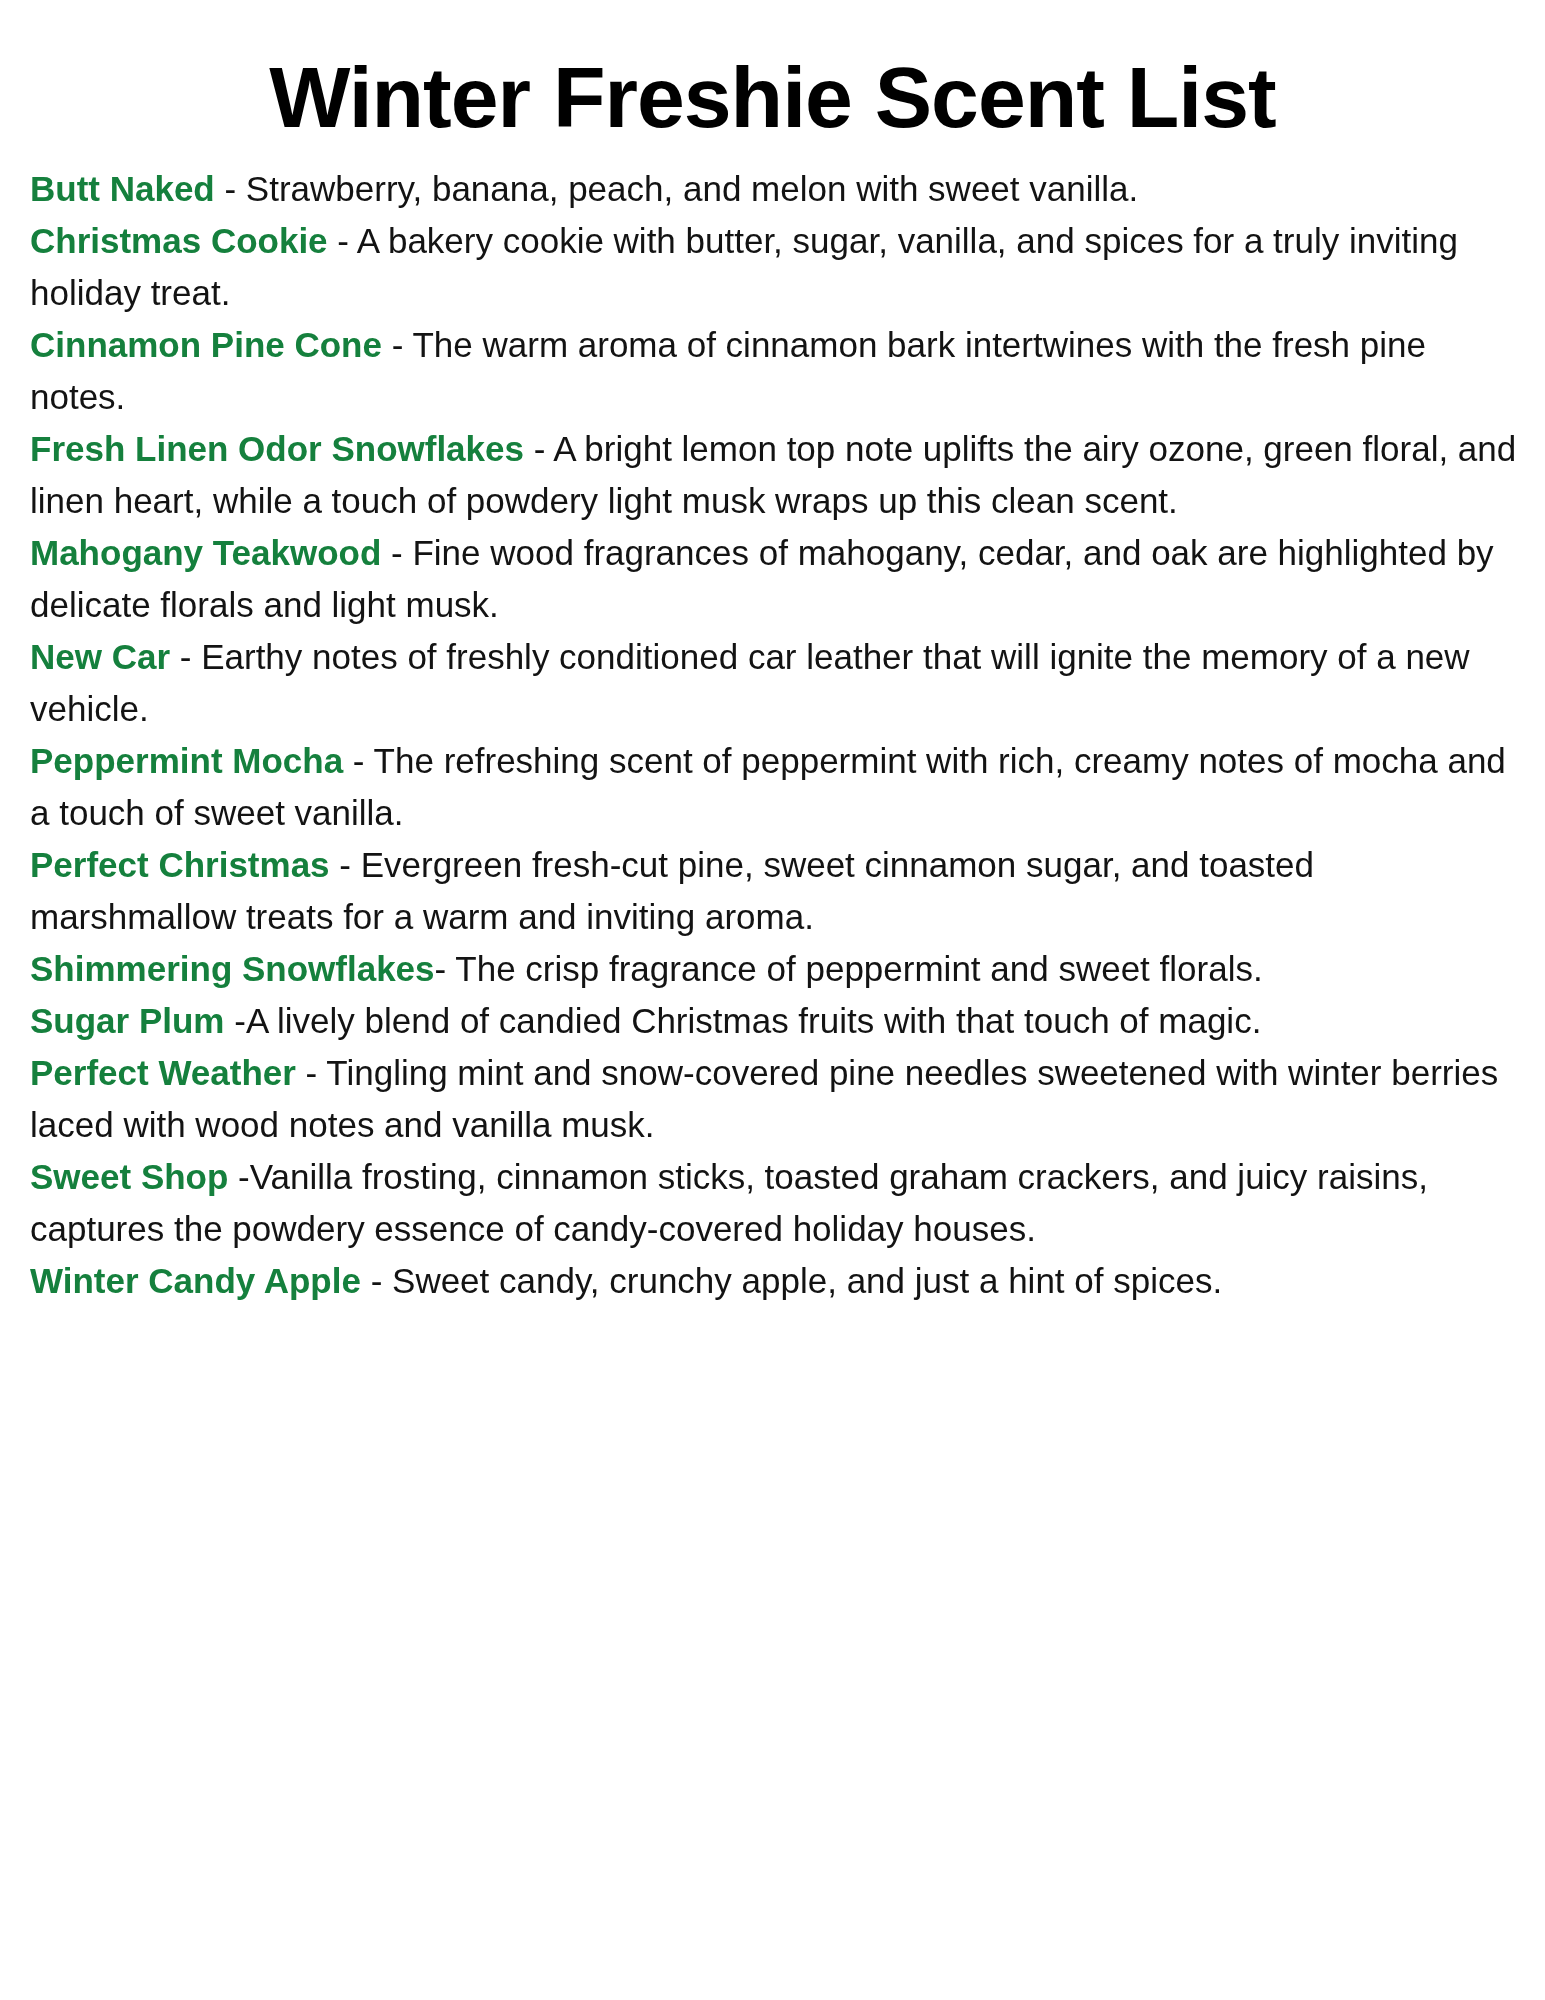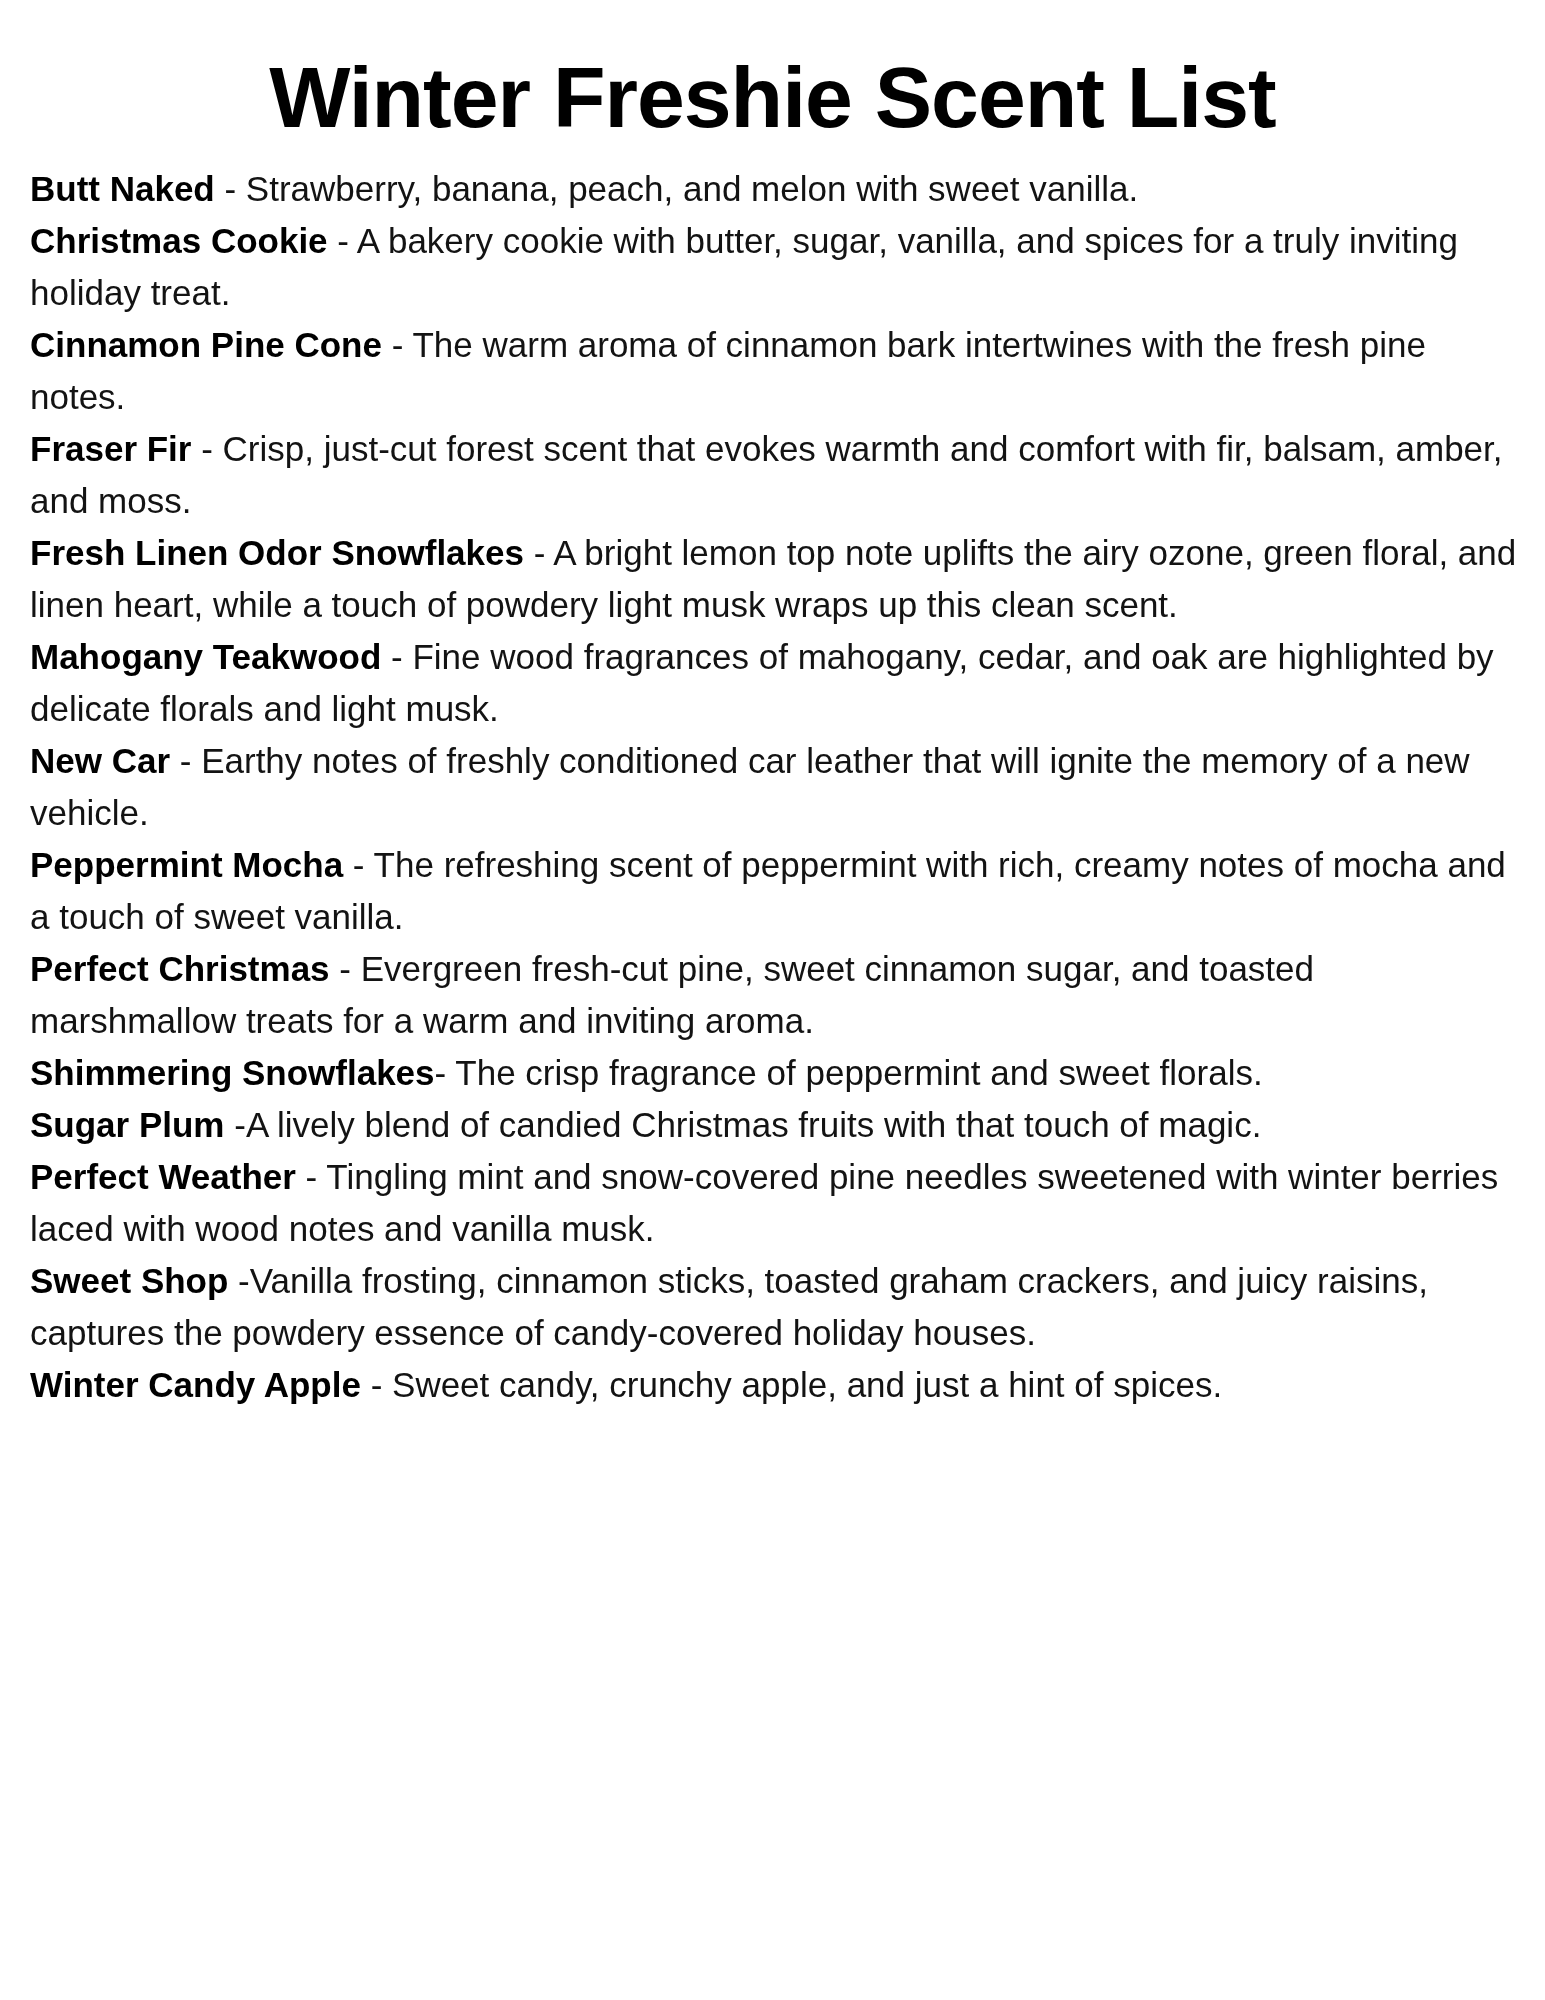--- a/index.html
+++ b/index.html
@@ -34,21 +34,21 @@
     font-size: 35px;
     line-height: 52px;
     color: #131313;
   }
   .scent-entry {
     margin: 0;
     padding: 0;
   }
   .scent-name {
     font-weight: 800;
-    color: #000000;
+    color: #15803d;
     white-space: pre-wrap;
   }
   .scent-sep {
     white-space: pre-wrap;
   }
   .scent-desc {
     white-space: pre-wrap;
   }
 </style>
 </head>
@@ -58,21 +58,20 @@
   <h1 class="doc-title">Winter Freshie Scent List</h1>
 
   <div class="scent-list">
   <p class="scent-entry"><span class="scent-name">Butt Naked</span><span class="scent-sep"> - </span><span class="scent-desc">Strawberry, banana, peach, and melon with sweet vanilla.</span></p>
 
   <p class="scent-entry"><span class="scent-name">Christmas Cookie</span><span class="scent-sep"> - </span><span class="scent-desc">A bakery cookie with butter, sugar, vanilla, and spices for a truly inviting holiday treat.</span></p>
 
   <p class="scent-entry"><span class="scent-name">Cinnamon Pine Cone</span><span class="scent-sep"> - </span><span class="scent-desc">The warm aroma of cinnamon bark intertwines with the fresh pine notes.</span></p>
 
 
-  <p class="scent-entry"><span class="scent-name">Fraser Fir</span><span class="scent-sep"> - </span><span class="scent-desc">Crisp, just-cut forest scent that evokes warmth and comfort with fir, balsam, amber, and moss.</span></p>
 
   <p class="scent-entry"><span class="scent-name">Fresh Linen Odor Snowflakes</span><span class="scent-sep"> - </span><span class="scent-desc">A bright lemon top note uplifts the airy ozone, green floral, and linen heart, while a touch of powdery light musk wraps up this clean scent.</span></p>
 
   <p class="scent-entry"><span class="scent-name">Mahogany Teakwood</span><span class="scent-sep"> - </span><span class="scent-desc">Fine wood fragrances of mahogany, cedar, and oak are highlighted by delicate florals and light musk.</span></p>
 
   <p class="scent-entry"><span class="scent-name">New Car</span><span class="scent-sep"> - </span><span class="scent-desc">Earthy notes of freshly conditioned car leather that will ignite the memory of a new vehicle.</span></p>
 
   <p class="scent-entry"><span class="scent-name">Peppermint Mocha</span><span class="scent-sep"> - </span><span class="scent-desc">The refreshing scent of peppermint with rich, creamy notes of mocha and a touch of sweet vanilla.</span></p>
 
   <p class="scent-entry"><span class="scent-name">Perfect Christmas</span><span class="scent-sep"> - </span><span class="scent-desc">Evergreen fresh-cut pine, sweet cinnamon sugar, and toasted marshmallow treats for a warm and inviting aroma.</span></p>

